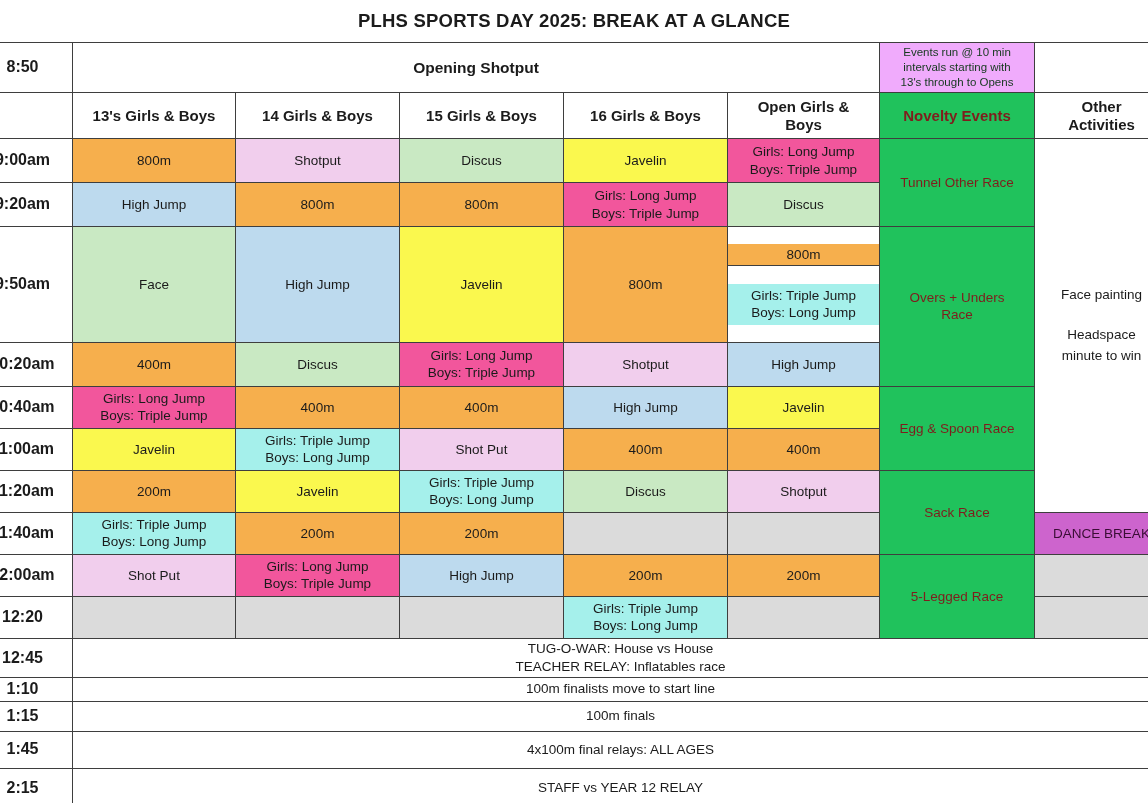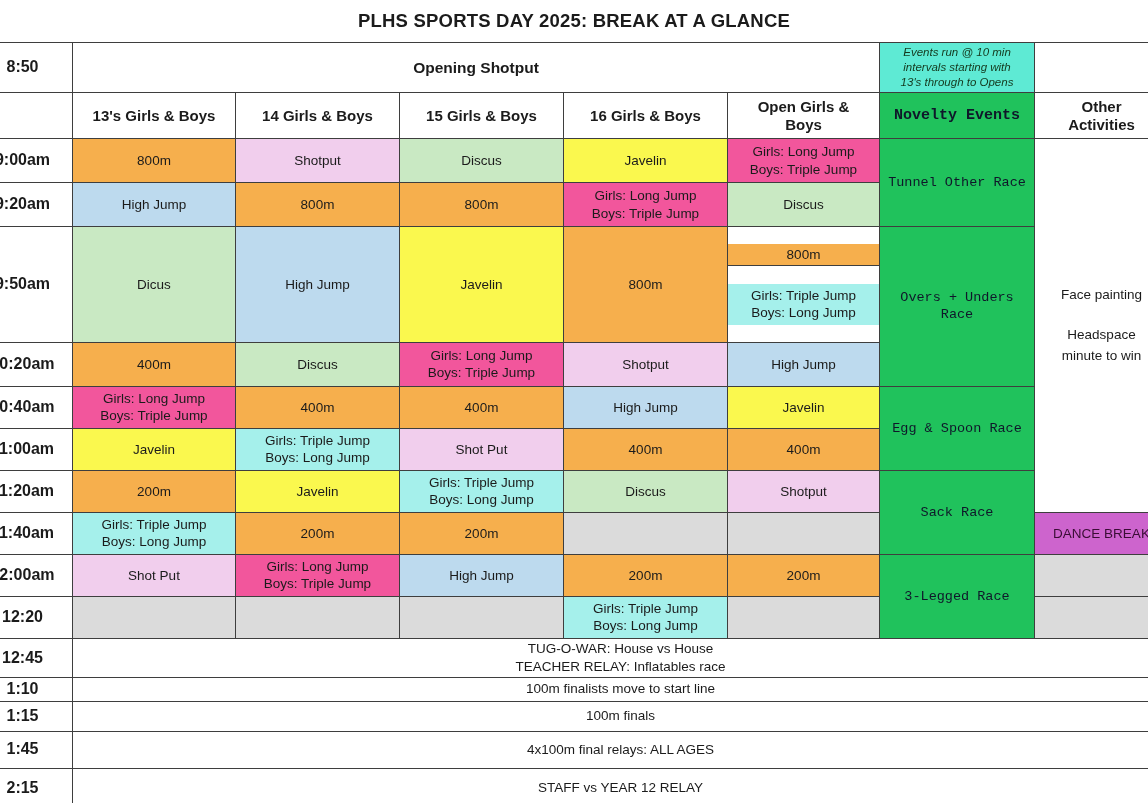--- a/index.html
+++ b/index.html
@@ -15,21 +15,21 @@
   table{border-collapse:collapse;table-layout:fixed;width:1196px;}
   td,th{
     border:1px solid #3e3e3e;text-align:center;vertical-align:middle;
     white-space:pre-line;padding:1px 2px;font-size:13.5px;line-height:1.28;
     overflow:hidden;
   }
   th{font-size:15px;font-weight:bold;line-height:1.2;background:#fff;}
   .time{font-weight:bold;font-size:16px;white-space:nowrap;}
   .opening{font-weight:bold;font-size:15.5px;}
   .note{font-size:11.5px;line-height:1.3;color:#14381d;}
-  .greentxt{color:#0f172a;font-family:Liberation Mono, monospace;}
+  .greentxt{color:#7f1d1d;}
   .dance{color:#3a0d35;font-size:13.5px;}
   .other-act{font-size:13.5px;line-height:1.5;}
   .subcell{padding:0;}
   .subcell .sub-top{height:21px;border-bottom:1px solid #3e3e3e;display:flex;align-items:center;justify-content:center;}
   .subcell .sub-bot{height:41px;display:flex;align-items:center;justify-content:center;}
   .fullrow{font-size:13.5px;line-height:1.35;}
 </style>
 </head>
 <body>
 
@@ -45,21 +45,21 @@
     <col style="width:164px">
         <col style="width:152px">
         <col style="width:155px">
         <col style="width:134px">
   </colgroup>
 
   <tbody>
         <tr style="height:50px">
     <td class="time">8:50</td>
     <td class="opening" colspan="5">Opening Shotput</td>
-    <td class="note" style="background-color: #5eead4; font-style: italic;">Events run @ 10 min
+    <td class="note" style="background-color: #f0abfc;">Events run @ 10 min
 intervals starting with
 13's through to Opens</td>
     <td style="background-color: rgb(255, 255, 255);"></td>
   </tr>
 
   <tr style="height:46px">
     <td class="time"></td>
     <th>13's Girls &amp; Boys</th>
     <th>14 Girls &amp; Boys</th>
     <th>15 Girls &amp; Boys</th>
@@ -91,21 +91,21 @@
     <td style="background-color: rgb(189, 218, 238);">High Jump</td>
     <td style="background-color: rgb(246, 175, 77);">800m</td>
     <td style="background-color: rgb(246, 175, 77);">800m</td>
     <td style="background-color: rgb(242, 86, 156);">Girls: Long Jump
 Boys: Triple Jump</td>
     <td style="background-color: rgb(201, 233, 195);">Discus</td>
   </tr>
 
   <tr style="height:64px">
     <td class="time">9:50am</td>
-    <td style="background-color: rgb(201, 233, 195);">Dicus</td>
+    <td style="background-color: rgb(201, 233, 195);">Face</td>
     <td style="background-color: rgb(189, 218, 238);">High Jump</td>
     <td style="background-color: rgb(250, 248, 78);">Javelin</td>
     <td style="background-color: rgb(246, 175, 77);">800m</td>
     <td class="subcell">
       <div class="sub-top" style="background-color: rgb(246, 175, 77);">800m</div>
       <div class="sub-bot" style="background-color: rgb(165, 240, 235);">Girls: Triple Jump
 Boys: Long Jump</div>
     </td>
     <td class="greentxt" rowspan="2" style="background-color: rgb(32, 194, 92);">Overs + Unders
 Race</td>
@@ -165,21 +165,21 @@
   </tr>
 
   <tr style="height:42px">
     <td class="time">12:00am</td>
     <td style="background-color: rgb(241, 206, 237);">Shot Put</td>
     <td style="background-color: rgb(242, 86, 156);">Girls: Long Jump
 Boys: Triple Jump</td>
     <td style="background-color: rgb(189, 218, 238);">High Jump</td>
     <td style="background-color: rgb(246, 175, 77);">200m</td>
     <td style="background-color: rgb(246, 175, 77);">200m</td>
-    <td class="greentxt" rowspan="2" style="background-color: rgb(32, 194, 92);">3-Legged Race</td>
+    <td class="greentxt" rowspan="2" style="background-color: rgb(32, 194, 92);">5-Legged Race</td>
     <td style="background-color: rgb(219, 219, 219);"></td>
   </tr>
 
   <tr style="height:42px">
     <td class="time">12:20</td>
     <td style="background-color: rgb(219, 219, 219);"></td>
     <td style="background-color: rgb(219, 219, 219);"></td>
     <td style="background-color: rgb(219, 219, 219);"></td>
     <td style="background-color: rgb(165, 240, 235);">Girls: Triple Jump
 Boys: Long Jump</td>

